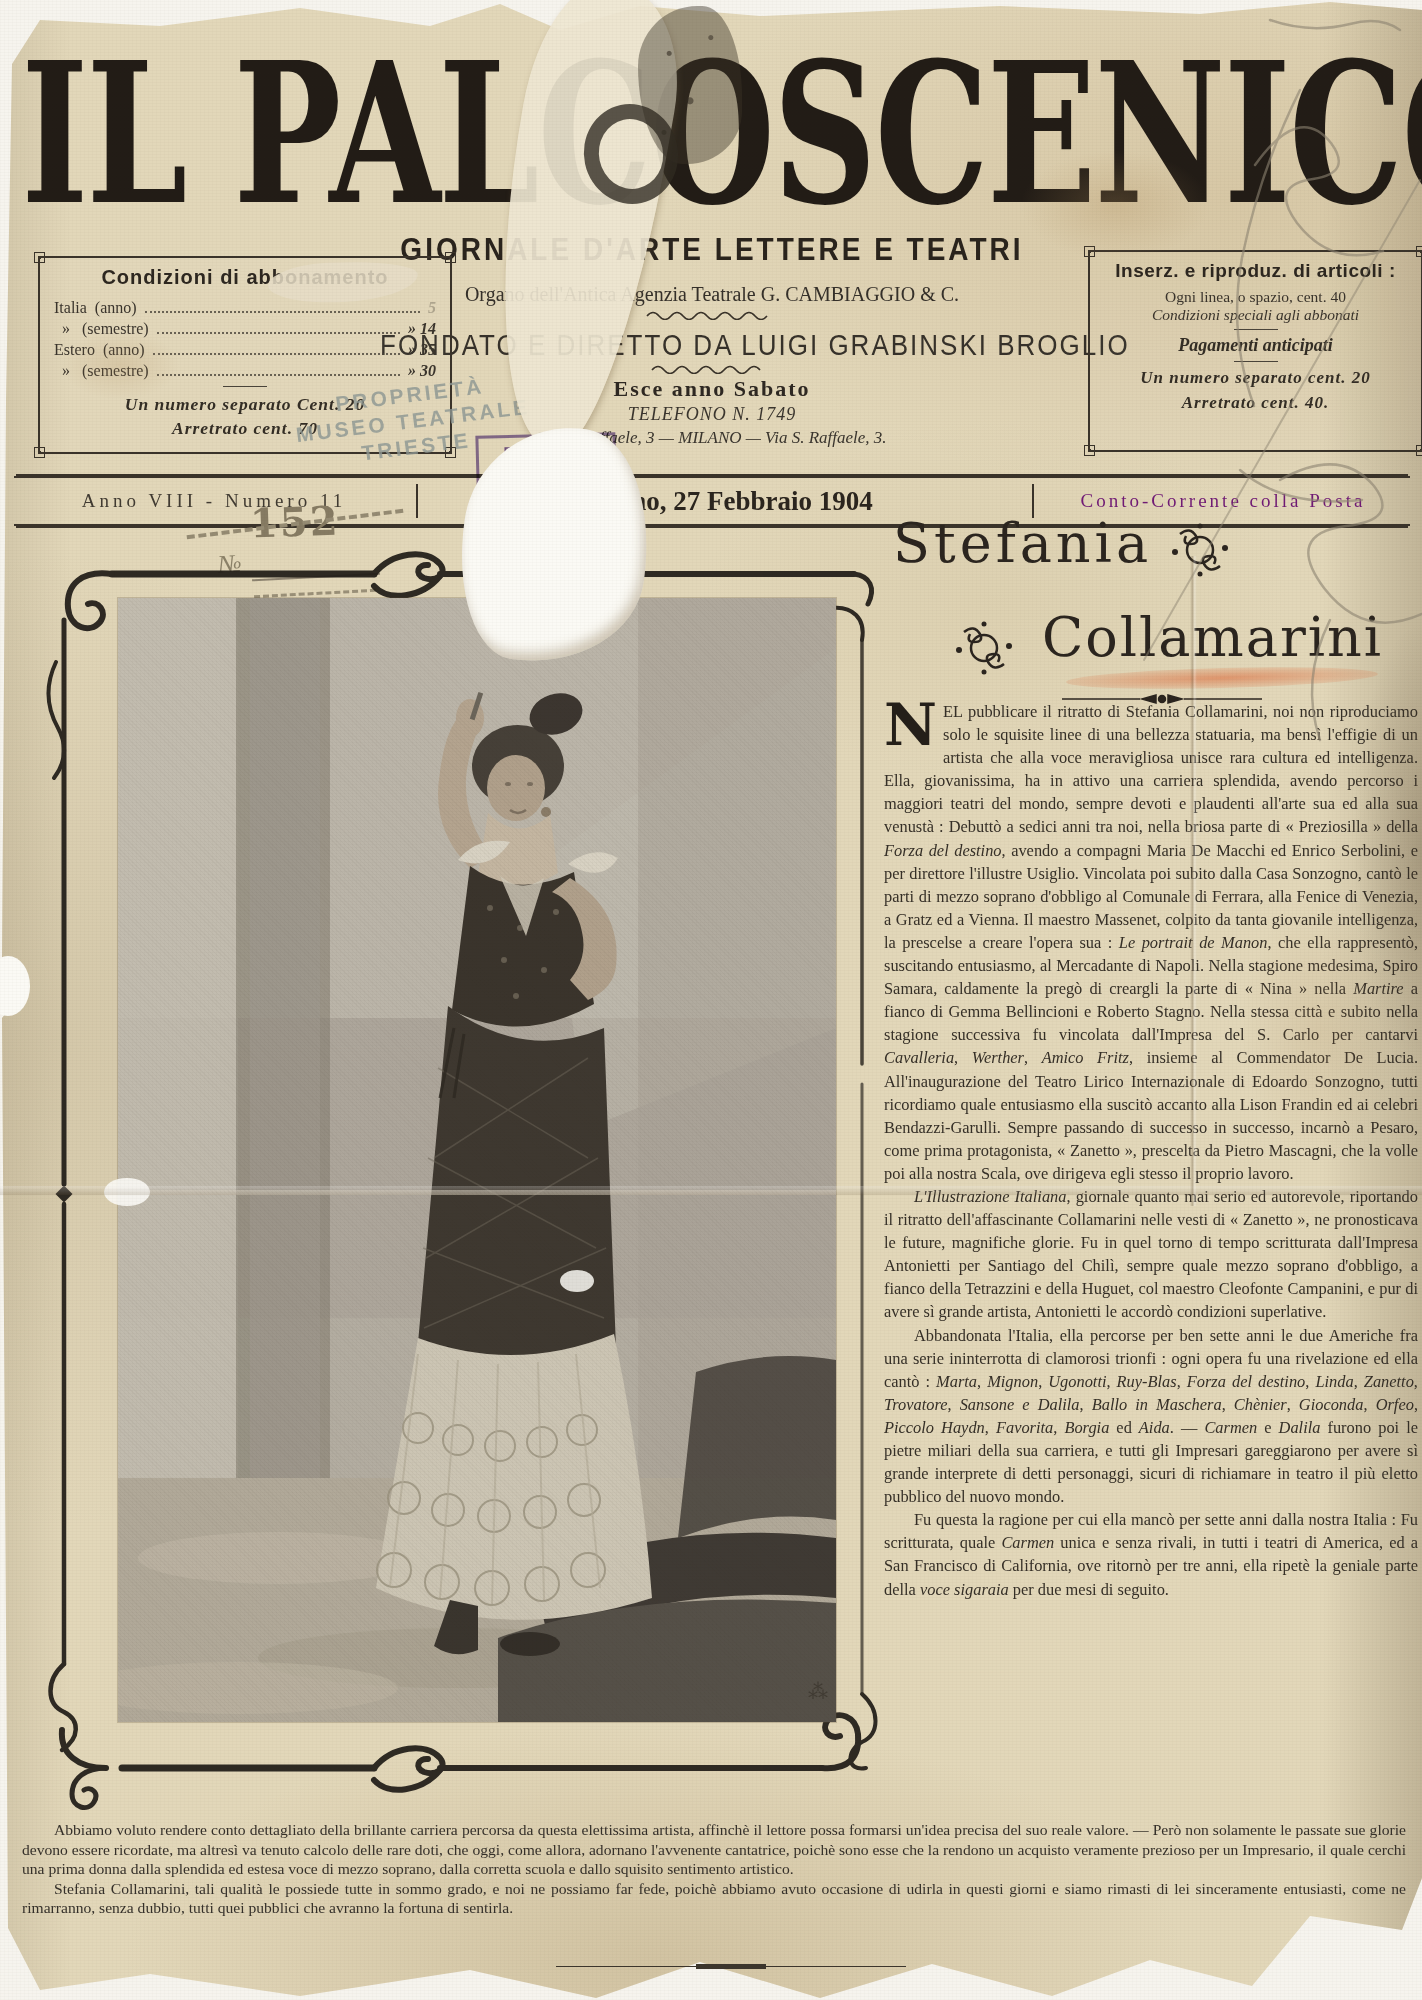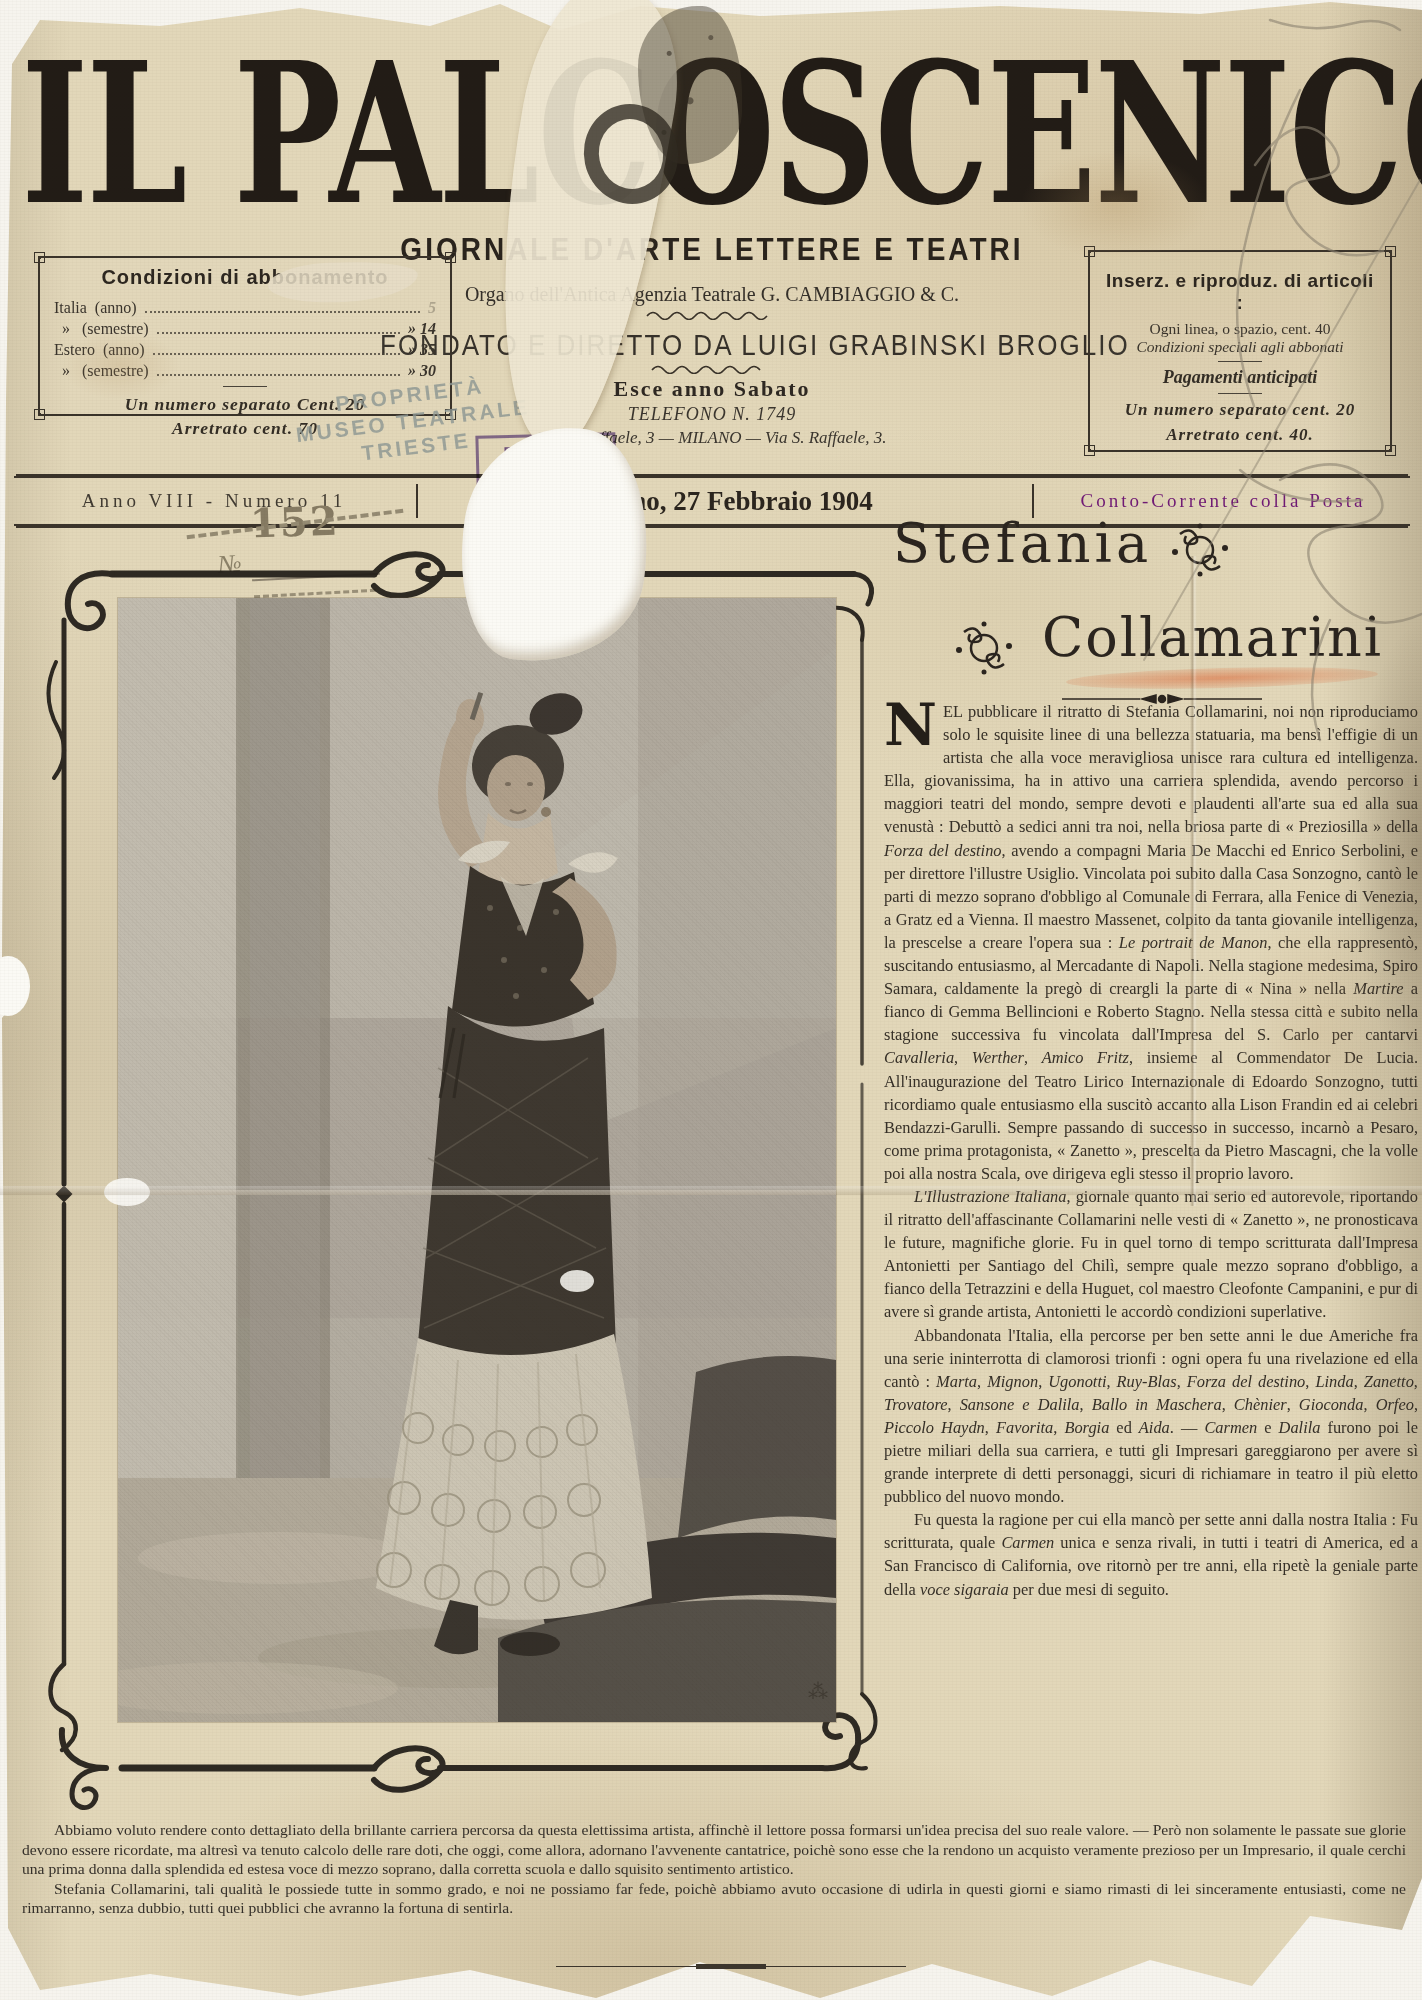--- a/index.html
+++ b/index.html
@@ -64,32 +64,32 @@
   .phone-line{position:absolute;left:480px;top:404px;width:464px;text-align:center;
     font-style:italic;font-size:18px;letter-spacing:1px;color:#3a352e;}
   .address-line{position:absolute;left:420px;top:428px;width:584px;text-align:center;
     font-style:italic;font-size:17px;color:#3a352e;}
   .squig{position:absolute;}
   
   .hbox{position:absolute;border:2px solid #3a332a;background:rgba(255,255,255,.02);}
   .hbox .floret{position:absolute;width:9px;height:9px;border:1.5px solid #3a332a;
     background:radial-gradient(circle, #3a332a 1.5px, transparent 2px);}
   .fl-tl{left:-6px;top:-6px}.fl-tr{right:-6px;top:-6px}.fl-bl{left:-6px;bottom:-6px}.fl-br{right:-6px;bottom:-6px}
-  #sub-box{left:38px;top:256px;width:414px;height:160px;padding:6px 14px 4px 14px;box-sizing:border-box;}
+  #sub-box{left:38px;top:256px;width:414px;height:198px;padding:6px 14px 4px 14px;box-sizing:border-box;}
   #sub-box h3{margin:2px 0 8px 0;text-align:center;font-family:"Liberation Sans",sans-serif;
     font-size:20px;letter-spacing:1px;color:#2d2720;}
   .tariff-row{display:flex;align-items:baseline;font-size:16px;color:#3a342c;line-height:21px;}
   .tariff-row .lbl{white-space:pre;}
   .tariff-row .leader{flex:1;border-bottom:2px dotted #4a443a;margin:0 8px 4px 8px;opacity:.8;}
   .tariff-row .val{font-weight:bold;font-style:italic;}
   .tariff-row.faded .val{opacity:.3;}
   .mini-rule{width:44px;border-top:1.5px solid #4a443a;margin:5px auto;}
   .box-note{text-align:center;font-style:italic;font-weight:bold;font-size:17.5px;
     letter-spacing:1px;color:#332d25;line-height:24px;}
-  #adv-box{left:1088px;top:250px;width:304px;height:202px;padding:16px 10px 0 10px;box-sizing:border-box;text-align:center;}
+  #adv-box{left:1088px;top:250px;width:335px;height:202px;padding:6px 10px 0 10px;box-sizing:border-box;text-align:center;}
   #adv-box h3{margin:2px 0 6px 0;font-family:"Liberation Sans",sans-serif;font-size:19px;
     letter-spacing:.5px;color:#2d2720;}
   .adv-line1{font-size:15.5px;color:#3a342c;}
   .adv-line2{font-style:italic;font-size:15.5px;color:#3a342c;}
   .adv-pay{font-style:italic;font-weight:bold;font-size:18px;margin-top:2px;color:#332d25;}
   .adv-note{font-style:italic;font-weight:bold;font-size:17px;letter-spacing:1px;margin-top:3px;color:#332d25;line-height:22px;}
   
   .trieste-stamp{position:absolute;left:248px;top:382px;width:330px;text-align:center;
     font-family:"Liberation Sans",sans-serif;font-weight:bold;color:#8e9894;opacity:.8;
     transform:rotate(-7deg);letter-spacing:3px;pointer-events:none;}

